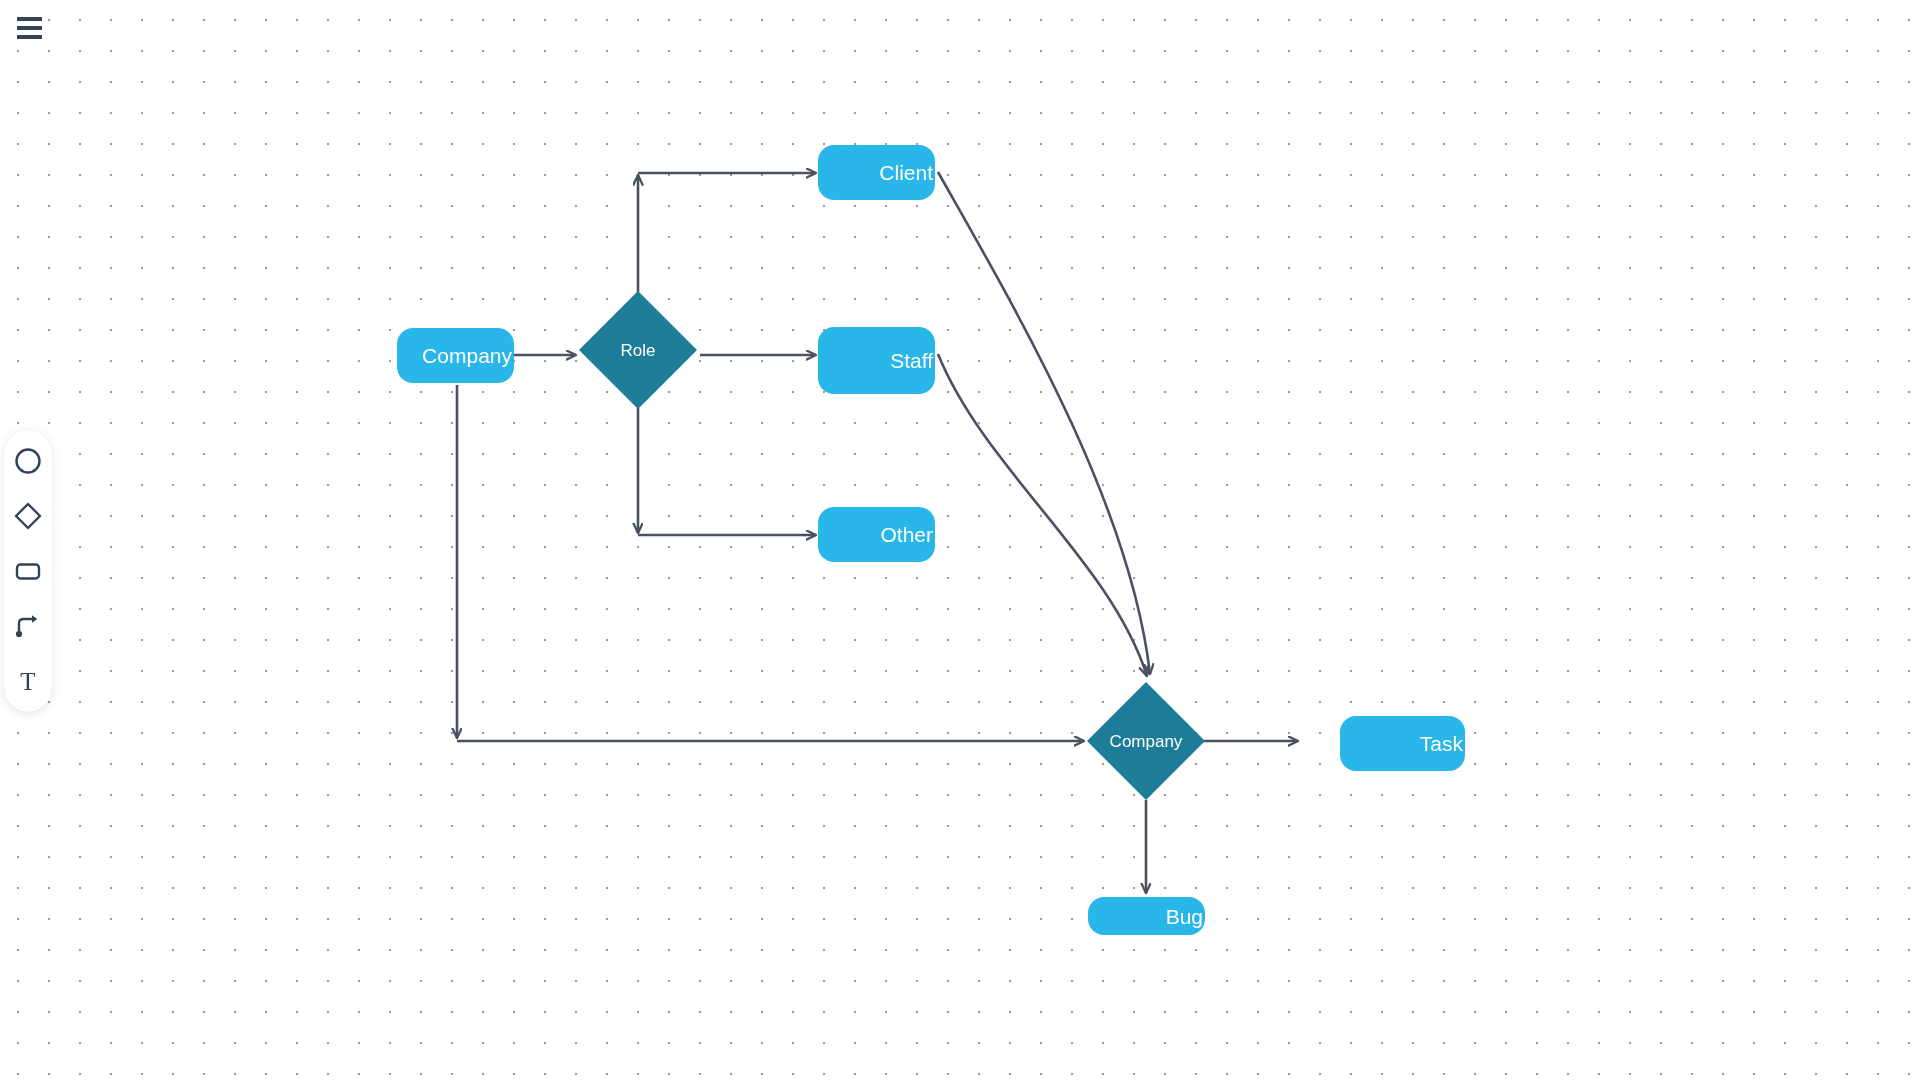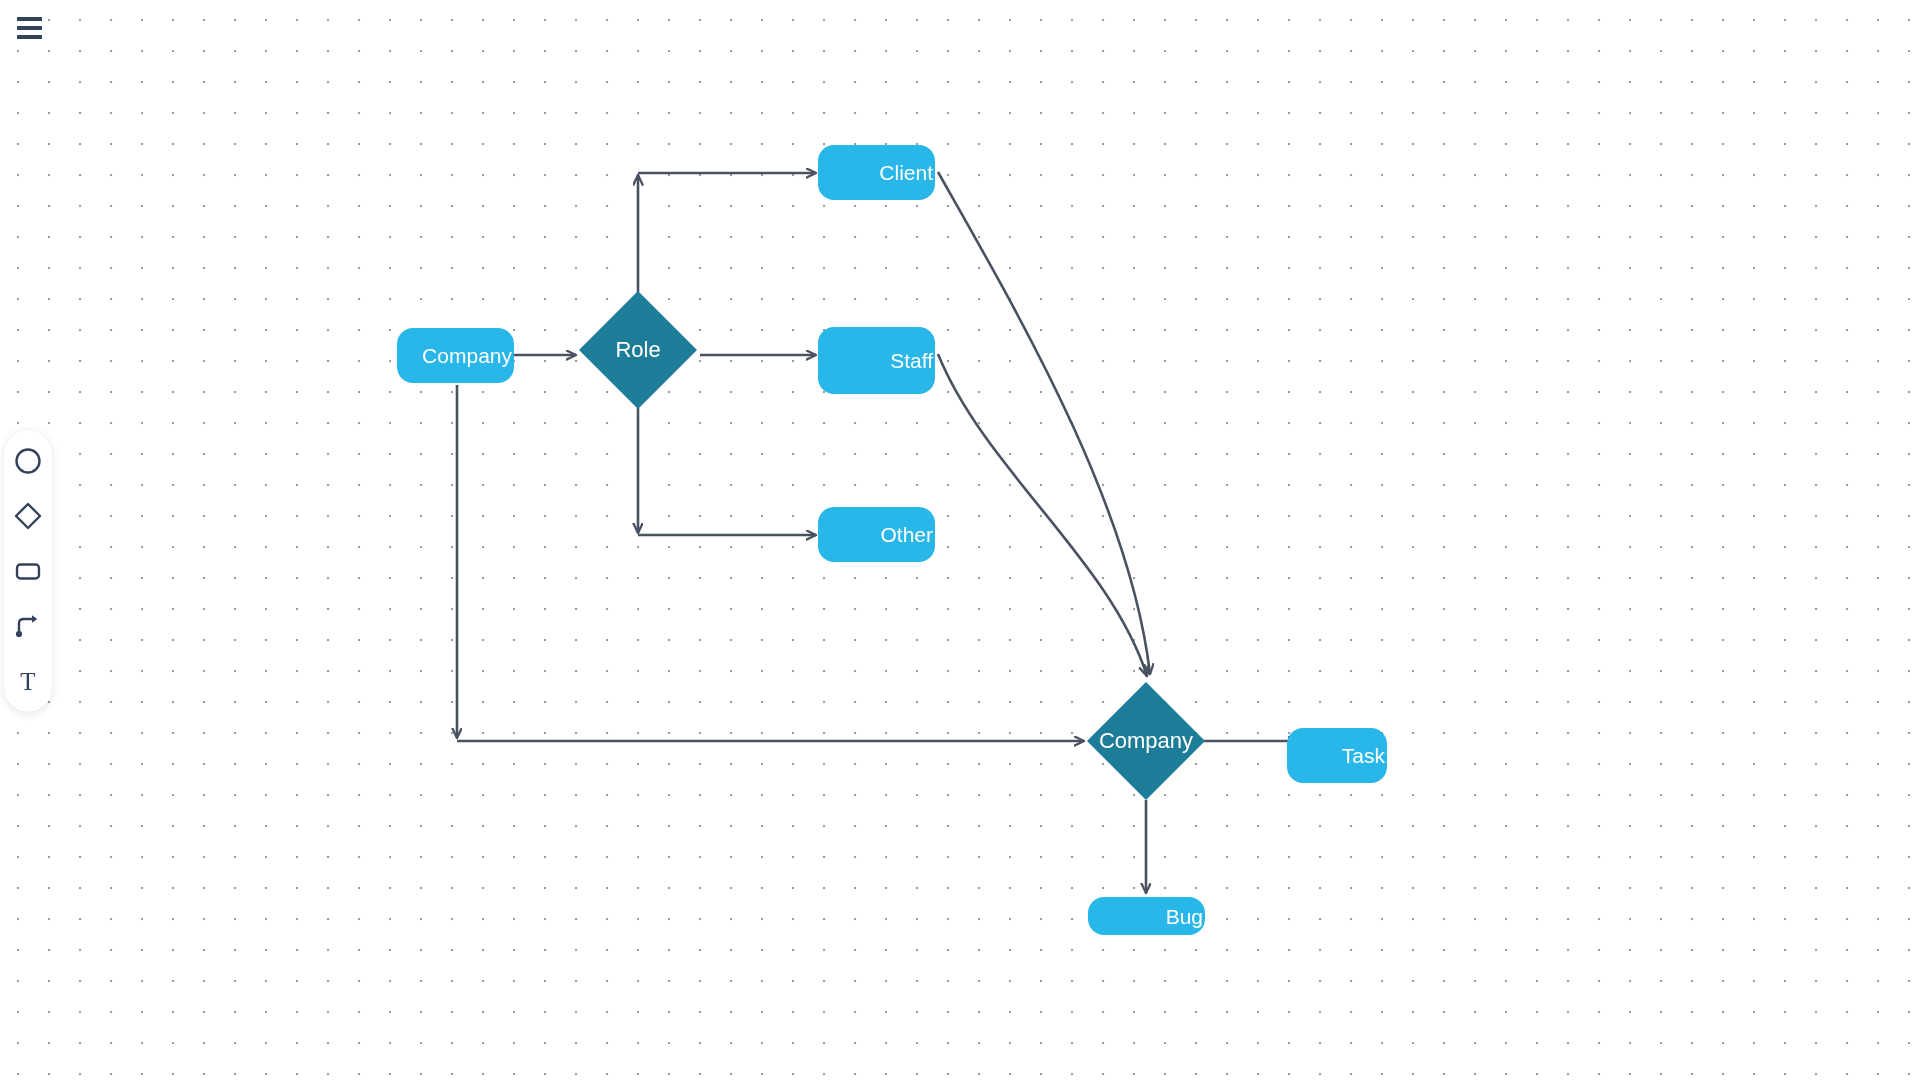--- a/index.html
+++ b/index.html
@@ -112,21 +112,21 @@
     justify-content: center;
   }
   .node.diamond .dshape {
     position: absolute;
     left: 0; top: 0;
     width: 100%; height: 100%;
   }
   .node.diamond .node-label {
     position: relative;
     color: #ffffff;
-    font-size: 22px;
+    font-size: 17px;
     font-family: "Liberation Sans", sans-serif;
     white-space: nowrap;
     line-height: 1;
     z-index: 2;
   }
 </style>
 </head>
 <body>
 
 <div id="app">
@@ -236,21 +236,21 @@
       <span class="node-label">Other</span>
     </div>
 
     <div class="node diamond" style="left:1086px; top:681px; width:120px; height:120px;">
       <svg class="dshape" viewBox="0 0 120 120" preserveAspectRatio="none">
         <path d="M60 1 L119 60 L60 119 L1 60 Z" fill="#1d7d99"></path>
       </svg>
       <span class="node-label">Company</span>
     </div>
 
-    <div class="node rect" style="left:1287px; top:716px; width:100px; height:55px; background:#29b6e8;margin-top:12px;">
+    <div class="node rect" style="left:1340px; top:716px; width:125px; height:55px; background:#29b6e8;">
       <span class="node-label">Task</span>
     </div>
 
     <div class="node rect" style="left:1088px; top:897px; width:117px; height:38px; background:#29b6e8;">
       <span class="node-label">Bug</span>
     </div>
 
   </div>
 </div>
 

